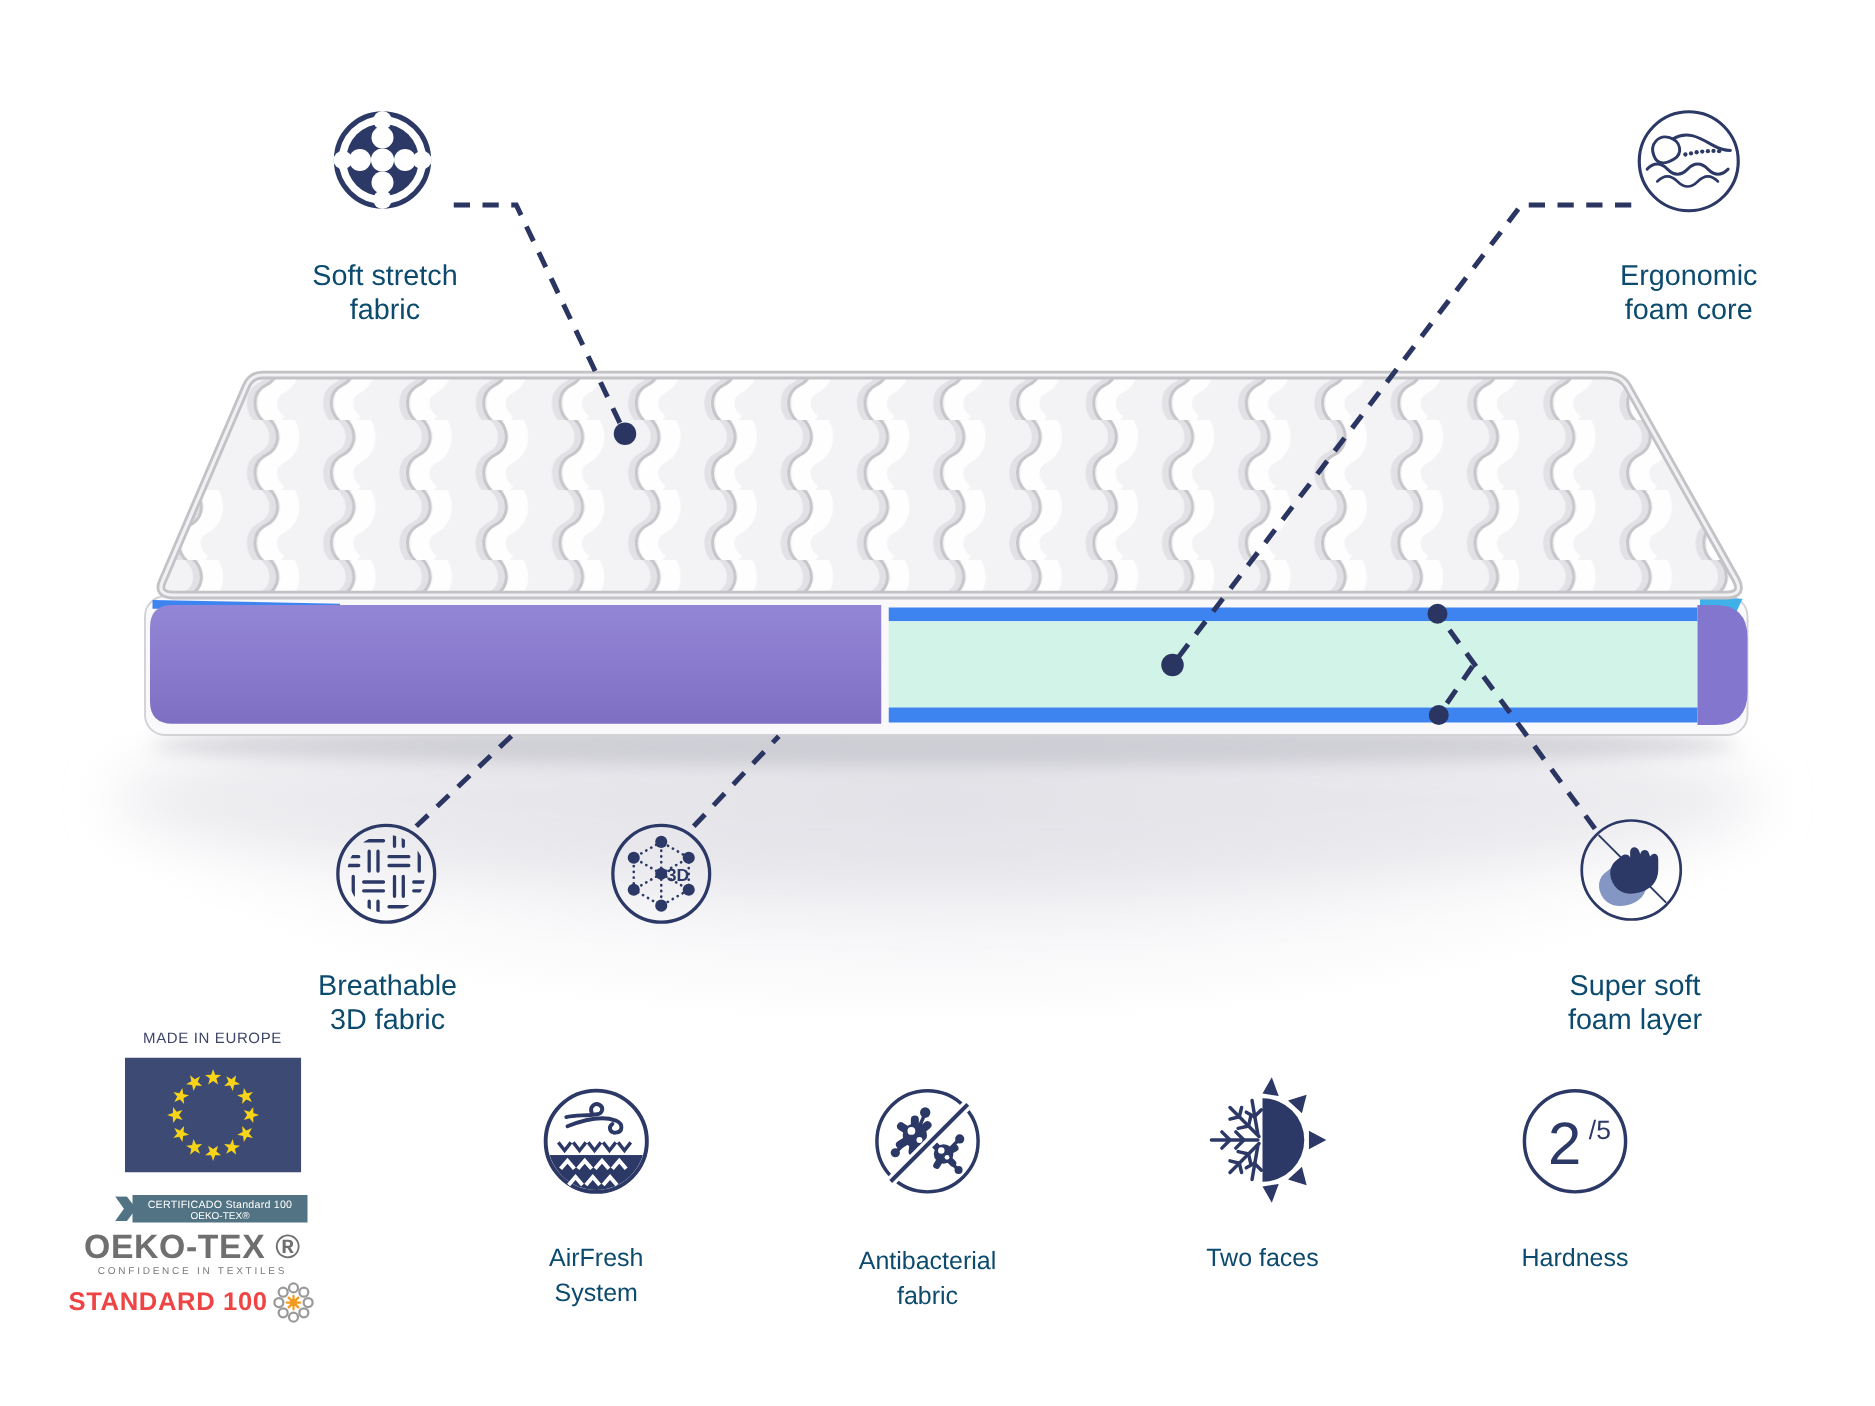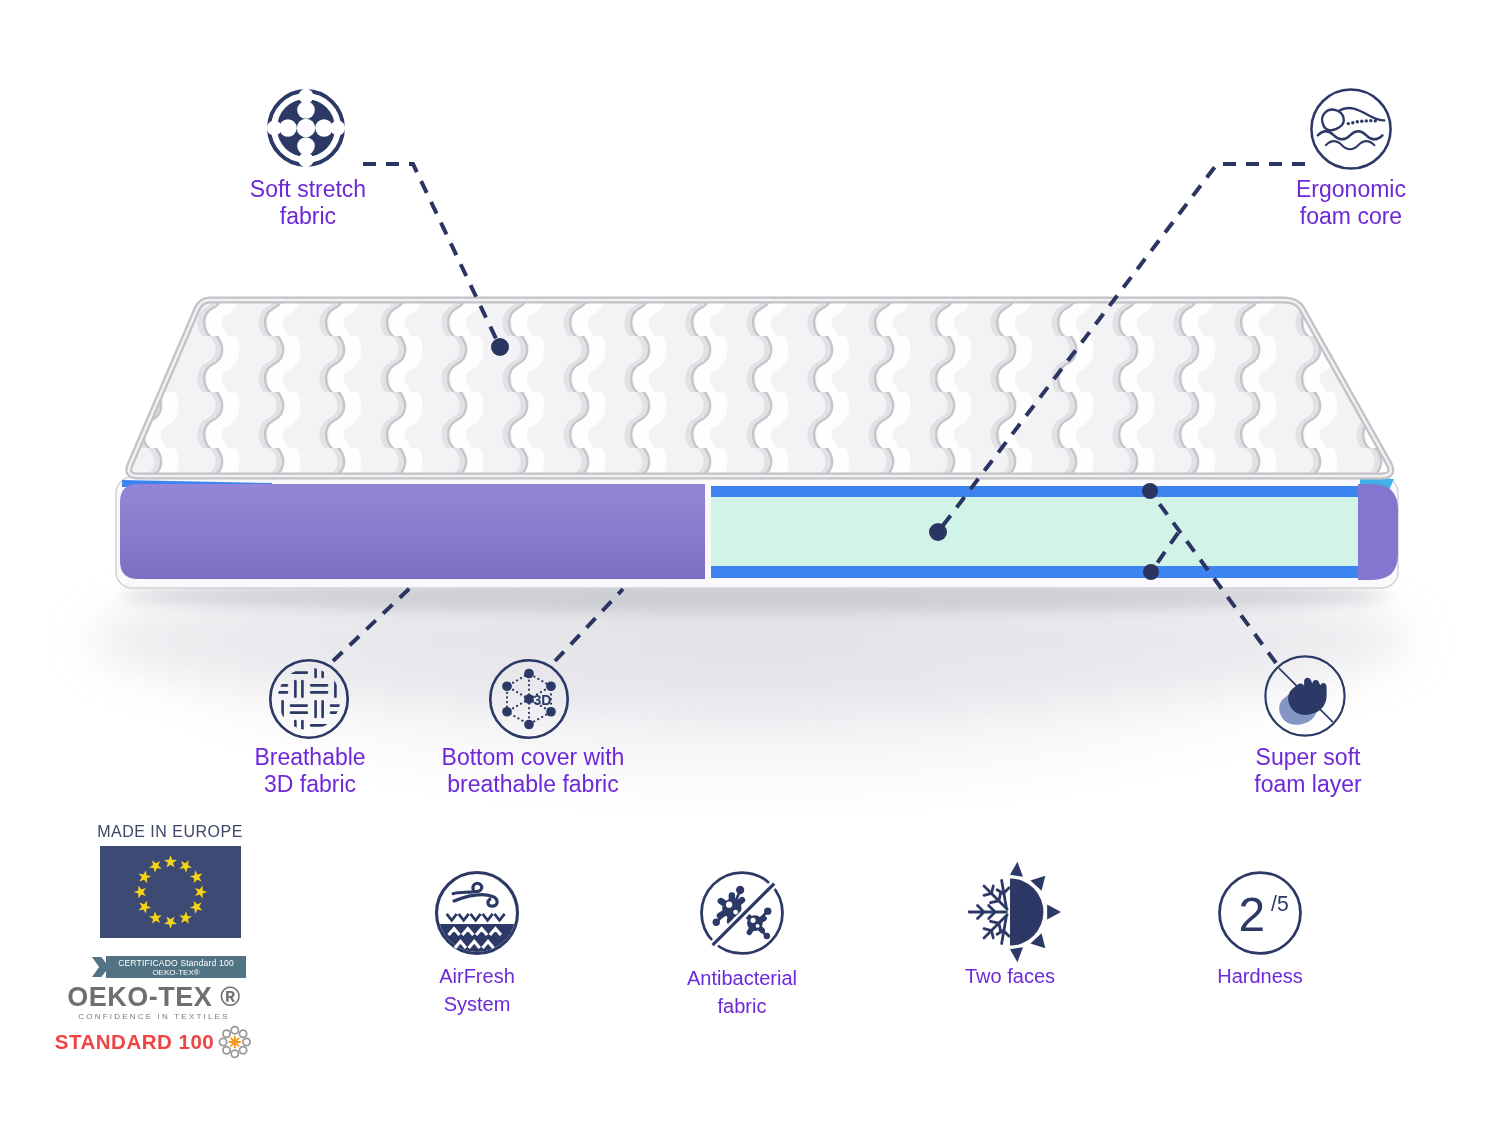--- a/index.html
+++ b/index.html
@@ -7,27 +7,27 @@
     position:relative;width:1500px;height:1125px;overflow:hidden;background:#ffffff;
     font-family:"Liberation Sans",sans-serif;
   }
   .backdrop{
     position:absolute;inset:0;
     background:radial-gradient(ellipse 62% 22% at 50% 57%, #e9e9ee 0%, rgba(255,255,255,0) 72%);
   }
   .scene{position:absolute;left:0;top:0;}
   .icon{position:absolute;}
   .lbl{
-    position:absolute;text-align:center;color:#6d28d9;font-size:23px;line-height:27px;
-    transform:translateX(-50%);white-space:nowrap;
+    position:absolute;text-align:center;color:#0c4a6e;font-size:23px;line-height:27px;
+    transform:translateX(-50%);white-space:nowrap;margin-top:31px;
   }
   .lbl span{display:block;}
   .lbl-row{font-size:20px;line-height:28px;}
   .made-in{
-    position:absolute;transform:translateX(-50%);color:#3d4569;font-size:16px;
+    position:absolute;transform:translateX(-50%);color:#3d4569;font-size:12px;
     letter-spacing:.5px;white-space:nowrap;
   }
   .ribbon-band{
     position:absolute;left:106px;top:956px;width:140px;height:22px;background:#527383;
     display:flex;flex-direction:column;align-items:center;justify-content:center;
   }
   .ribbon-band .r1{color:#ffffff;font-size:8.5px;font-weight:normal;line-height:10px;letter-spacing:.2px;}
   .ribbon-band .r2{color:#ffffff;font-size:8px;line-height:9px;text-align:right;}
   .ribbon-chevron{
     position:absolute;left:92px;top:957px;width:17px;height:20px;background:#527383;
@@ -181,24 +181,20 @@
       <circle cy="-29" r="5.5"></circle>
         <circle cx="-25" cy="-14.5" r="5.5"></circle>
         <circle cx="-25" cy="14.5" r="5.5"></circle>
       <circle cy="29" r="5.5"></circle>
         <circle cx="25" cy="14.5" r="5.5"></circle>
         <circle cx="25" cy="-14.5" r="5.5"></circle>
       <circle r="5.5"></circle>
     </g>
     <text x="5" y="7" font-size="16" font-weight="bold" fill="#2c3966" font-family="Liberation Sans, sans-serif">3D</text>
   </svg>
-  <div class="lbl" style="left:533px;top:744px;">
-    <span>Bottom cover with</span>
-    <span>breathable fabric</span>
-  </div>
 
   <svg class="icon" style="left:1260px;top:651px;" width="90" height="90" viewBox="-50 -50 100 100">
     <defs>
       <path id="handshape" d="M-15,21 C-23,14 -24,2 -17,-4 L-12,-8 C-9,-11 -5,-10 -4,-7 L-4,-12
         C-4,-17 2,-18 4,-13 L5,-10 C6,-15 12,-15 13,-10 L14,-8 C16,-12 21,-11 21,-6 L21,4
         C21,14 14,22 4,24 C-3,26 -10,25 -15,21 Z"></path>
     </defs>
     <circle r="44" fill="none" stroke="#2c3966" stroke-width="2.4"></circle>
     <line x1="-29" y1="-31" x2="31" y2="29" stroke="#2c3966" stroke-width="1.8"></line>
     <use href="#handshape" fill="#8496c4" transform="translate(-7,7)"></use>

